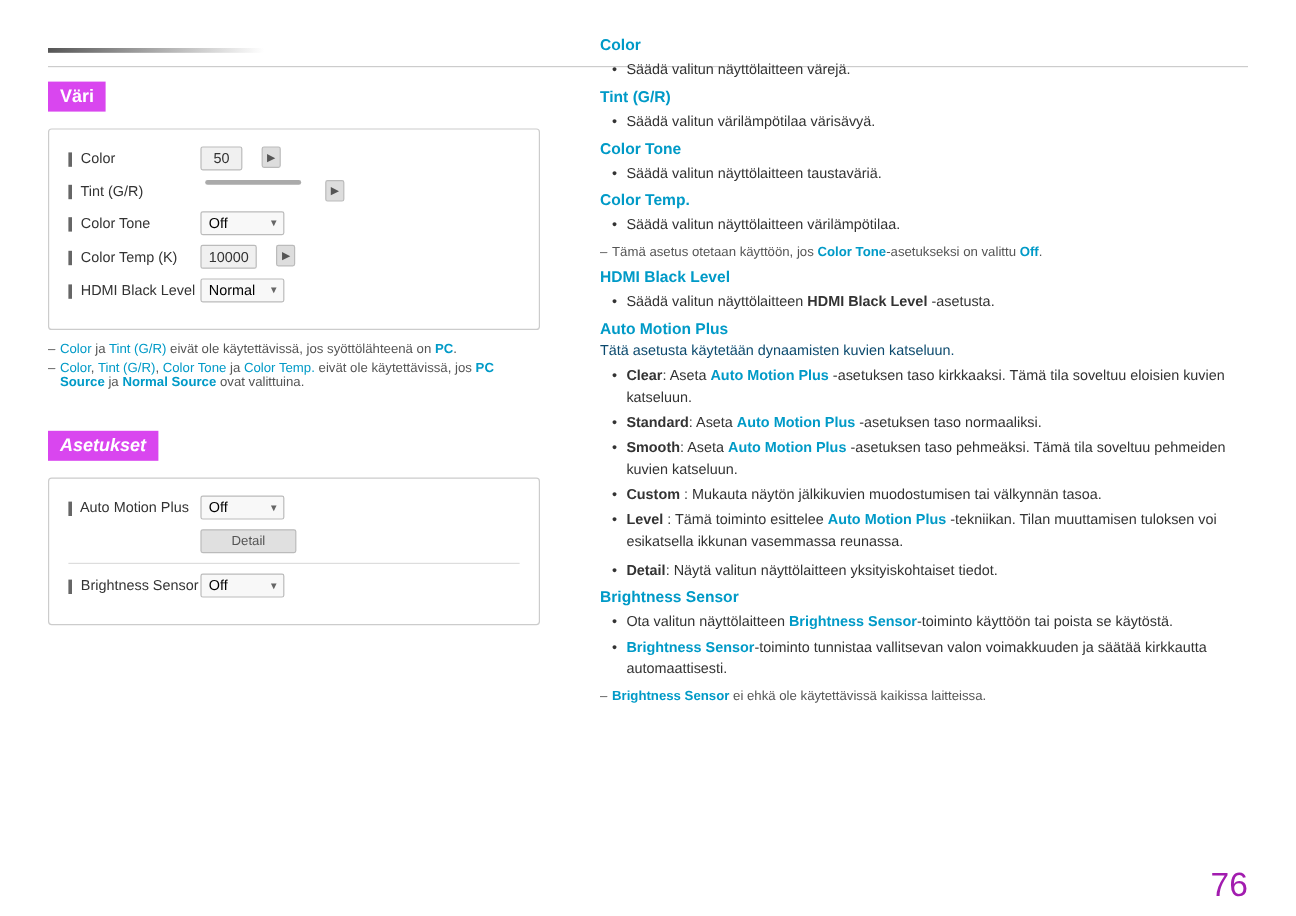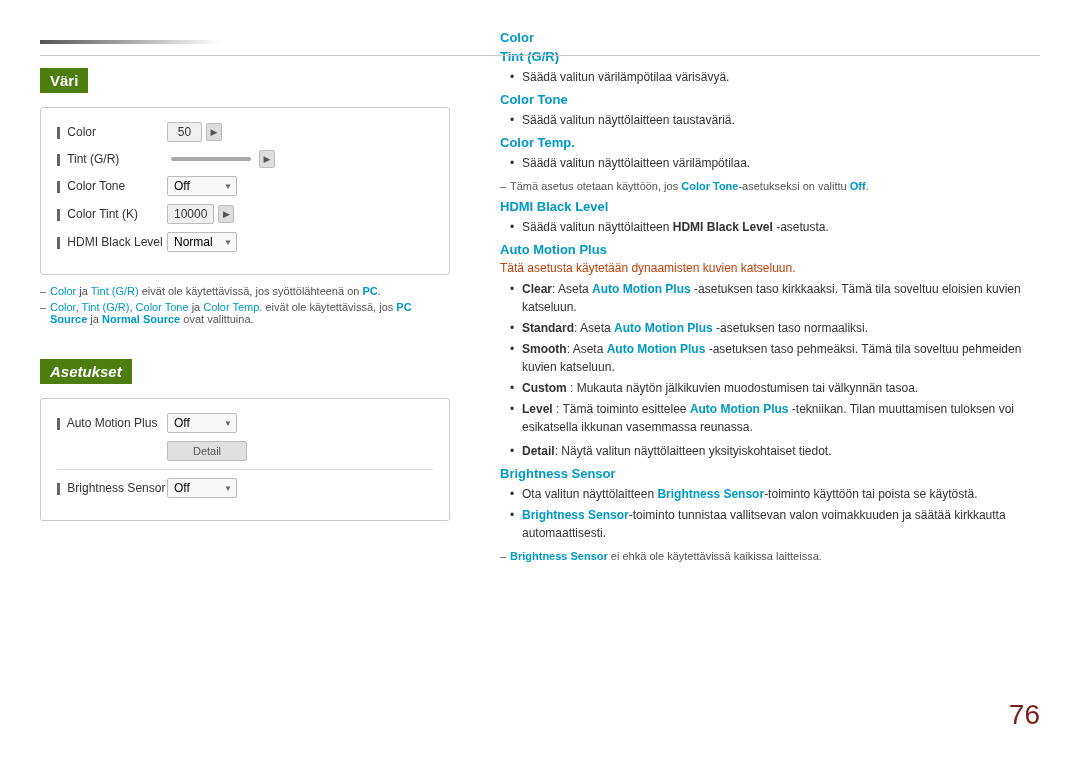--- a/index.html
+++ b/index.html
@@ -41,21 +41,21 @@
       top: 55px;
       left: 40px;
       right: 40px;
       height: 1px;
       background: #ccc;
     }
 
     
     .section-heading {
       display: inline-block;
-      background: #4d7c0f;
+      background: #d946ef;
       color: #fff;
       font-size: 15px;
       font-weight: bold;
       padding: 4px 10px;
       margin-bottom: 14px;
       margin-top: 10px;
     }
 
     
     .settings-box {
@@ -84,22 +84,22 @@
       width: 3px;
       height: 12px;
       background: #666;
       margin-right: 4px;
       vertical-align: middle;
     }
 
     .settings-value {
       font-size: 12px;
       display: flex;
-      align-items: center;
-      gap: 4px;
+      align-items: flex-start;
+      gap: 16px;
     }
 
     .value-num {
       background: #f0f0f0;
       border: 1px solid #bbb;
       border-radius: 2px;
       padding: 2px 6px;
       font-size: 12px;
       min-width: 35px;
       text-align: center;
@@ -255,24 +255,24 @@
       content: '–';
       position: absolute;
       left: 0;
     }
     .bold { font-weight: bold; }
     .cyan-bold { color: #009ac7; font-weight: bold; }
 
     
     .page-number {
       position: absolute;
-      bottom: 32px;
+      bottom: 9px;
       right: 40px;
       font-size: 28px;
-      color: #7f1d1d;
+      color: #a21caf;
       font-weight: 300;
     }
 
     
     .heading-accent {
       display: flex;
       align-items: center;
       margin-bottom: 14px;
       margin-top: 10px;
     }
@@ -333,21 +333,21 @@
               <select class="dropdown-select">
                 <option>Off</option>
               </select>
             </div>
           </div>
         </div>
 
         <div class="settings-row">
           <div class="settings-label">
             <span class="bar"></span>
-            <span>Color Tint (K)</span>
+            <span>Color Temp (K)</span>
           </div>
           <div class="settings-value">
             <span class="value-num">10000</span>
             <span class="arrow-btn">▶</span>
           </div>
         </div>
 
         <div class="settings-row">
           <div class="settings-label">
             <span class="bar"></span>
@@ -413,20 +413,23 @@
         </div>
       </div>
     </div>
 
   </div>
 
   <div class="right-col">
 
     <div>
       <div class="section-title-right">Color</div>
+      <ul class="bullet-list">
+        <li>Säädä valitun näyttölaitteen värejä.</li>
+      </ul>
     </div>
 
     <div>
       <div class="section-title-right">Tint (G/R)</div>
       <ul class="bullet-list">
         <li>Säädä valitun värilämpötilaa värisävyä.</li>
       </ul>
     </div>
 
     <div>
@@ -448,21 +451,21 @@
 
     <div>
       <div class="section-title-right">HDMI Black Level</div>
       <ul class="bullet-list">
         <li>Säädä valitun näyttölaitteen <span class="bold">HDMI Black Level</span> -asetusta.</li>
       </ul>
     </div>
 
     <div>
       <div class="section-title-right">Auto Motion Plus</div>
-      <p style="font-size:12px; margin-bottom:5px; color:#c2410c;">Tätä asetusta käytetään dynaamisten kuvien katseluun.</p>
+      <p style="font-size:12px; margin-bottom:5px; color:#0c4a6e;">Tätä asetusta käytetään dynaamisten kuvien katseluun.</p>
       <ul class="bullet-list">
         <li>
           <span class="bold">Clear</span>: Aseta <span class="cyan-bold">Auto Motion Plus</span> -asetuksen taso kirkkaaksi. Tämä tila soveltuu eloisien kuvien katseluun.
         </li>
         <li>
           <span class="bold">Standard</span>: Aseta <span class="cyan-bold">Auto Motion Plus</span> -asetuksen taso normaaliksi.
         </li>
         <li>
           <span class="bold">Smooth</span>: Aseta <span class="cyan-bold">Auto Motion Plus</span> -asetuksen taso pehmeäksi. Tämä tila soveltuu pehmeiden kuvien katseluun.
         </li>

